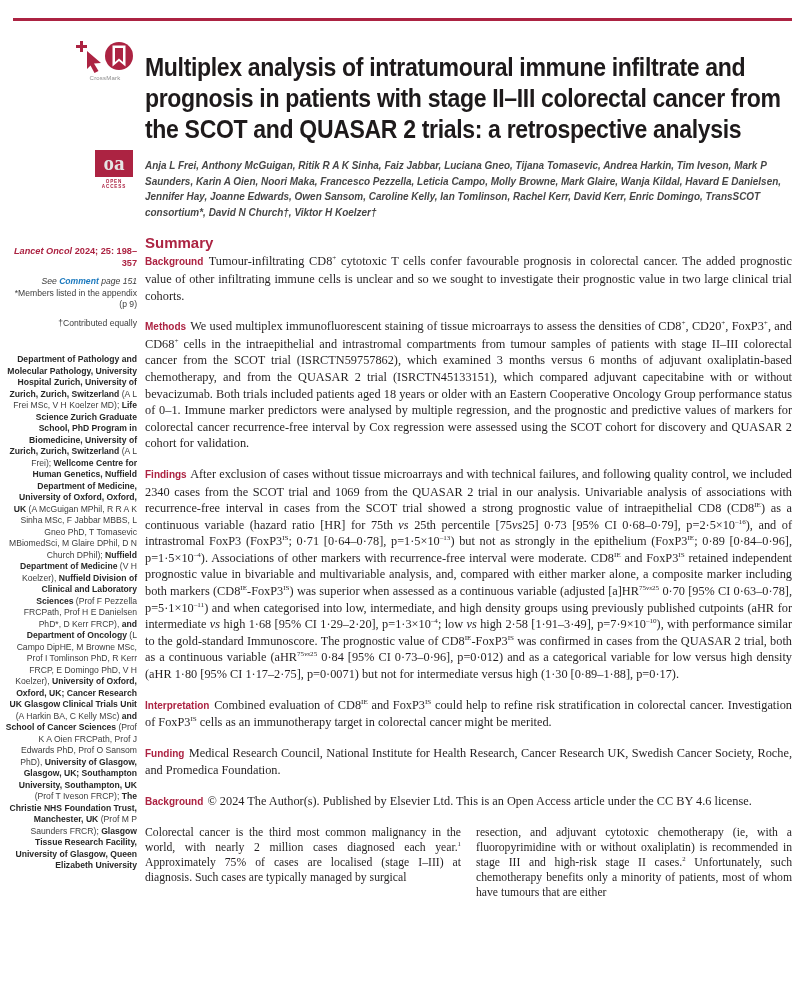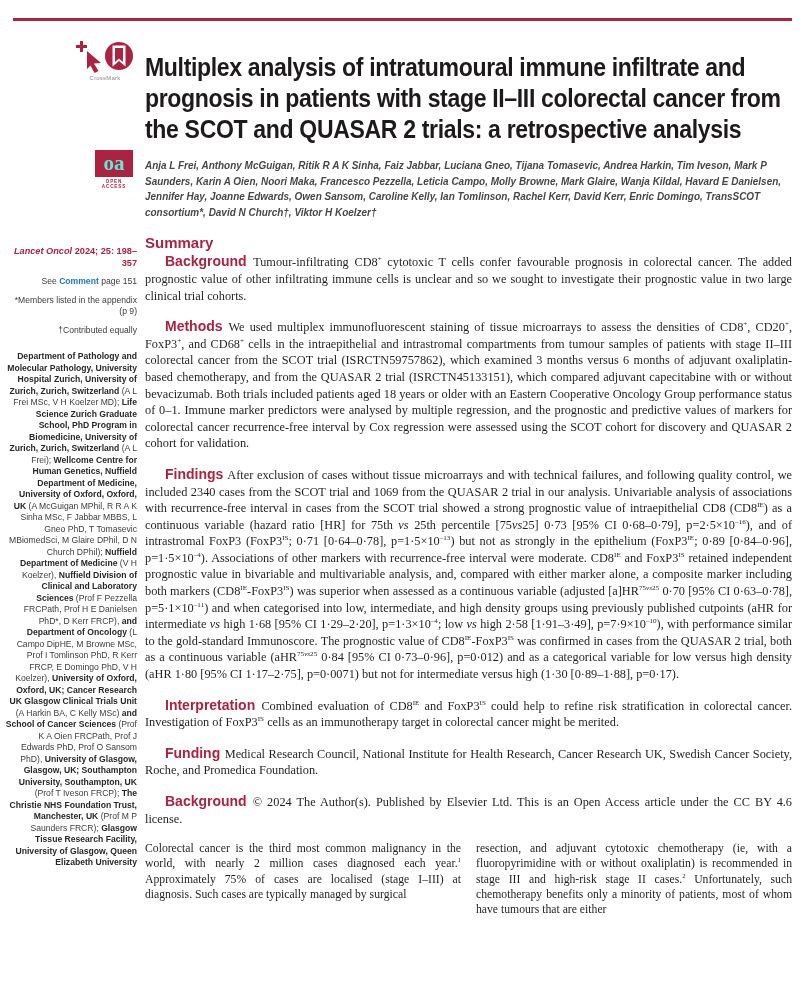--- a/index.html
+++ b/index.html
@@ -7,52 +7,52 @@
        font-family:"Liberation Sans",sans-serif;color:#231f20;
        -webkit-font-smoothing:antialiased;}
   .top-rule{position:absolute;left:13px;right:13px;top:18px;height:3px;background:#AC2342;}
 
   
   .crossmark{position:absolute;left:73px;top:40px;width:64px;text-align:center;}
   .crossmark svg{display:block;margin:0 auto;}
   .crossmark-label{font-size:6px;color:#8a8a8a;letter-spacing:.2px;margin-top:1px;}
   .oa{position:absolute;left:95px;top:150px;width:38px;text-align:center;}
   .oa-box{width:38px;height:27px;background:#AC2342;display:flex;align-items:center;justify-content:center;}
-  .oa-box span{color:#5eead4;font-family:"Liberation Serif",serif;font-weight:bold;font-size:21px;line-height:21px;letter-spacing:0;}
+  .oa-box span{color:#e5e5e5;font-family:"Liberation Serif",serif;font-weight:bold;font-size:21px;line-height:21px;letter-spacing:0;}
   .oa-label{font-size:4.6px;color:#AC2342;letter-spacing:.9px;margin-top:2px;font-weight:bold;}
 
   
   .main{position:absolute;left:145px;top:52px;width:647px;}
   .title{font-weight:bold;color:#1e1a1b;font-size:26.5px;line-height:31px;
          letter-spacing:-.4px;transform:scaleX(.87);transform-origin:0 0;width:744px;}
   .title div{white-space:nowrap;}
   .authors{margin-top:13px;font-style:italic;font-weight:bold;color:#474747;
            font-size:10.6px;line-height:15.6px;transform:scaleX(.94);transform-origin:0 0;width:688px;
            letter-spacing:0;}
   .summary{margin-top:15px;}
   .sec-head{color:#AC2342;font-weight:bold;font-size:15px;line-height:15px;margin:0 0 3px 0;}
   .para{font-family:"Liberation Serif",serif;font-size:12.3px;line-height:16.6px;
         text-align:justify;margin:0 0 14px 0;color:#231f20;}
   .para .lbl{font-family:"Liberation Sans",sans-serif;font-weight:bold;color:#AC2342;
-             font-size:14px;padding-right:1px;margin-left:20px;}
+             font-size:10px;padding-right:1px;}
   sup{font-size:.58em;vertical-align:super;line-height:0;}
   .intro{margin-top:6px;}
   .intro-cols{display:flex;gap:15px;margin-top:2px;}
   .intro-col{flex:1;font-family:"Liberation Serif",serif;font-size:11.7px;line-height:15.2px;
              text-align:justify;color:#231f20;}
 
   
   .sidebar{position:absolute;left:5px;top:246px;width:132px;text-align:right;
            font-size:8.6px;line-height:11.5px;color:#3c3c3c;}
   .side-cite{color:#AC2342;font-weight:bold;font-size:9.2px;margin-bottom:7px;}
   .side-cite i{text-align:center;}
-  .side-comment{margin-bottom:7px;}
+  .side-comment{font-style:italic;}
   .side-comment .lnk{color:#1C79BE;font-weight:bold;}
   .side-note{margin-bottom:7px;}
-  .affs{margin-top:15px;}
+  .affs{margin-top:25px;}
   .aff-b{font-weight:bold;color:#282828;}
 </style>
 </head>
 <body>
 
 <div class="top-rule"></div>
 
 <div class="crossmark">
   <span>
     <svg width="62" height="34" viewBox="0 0 62 34">

